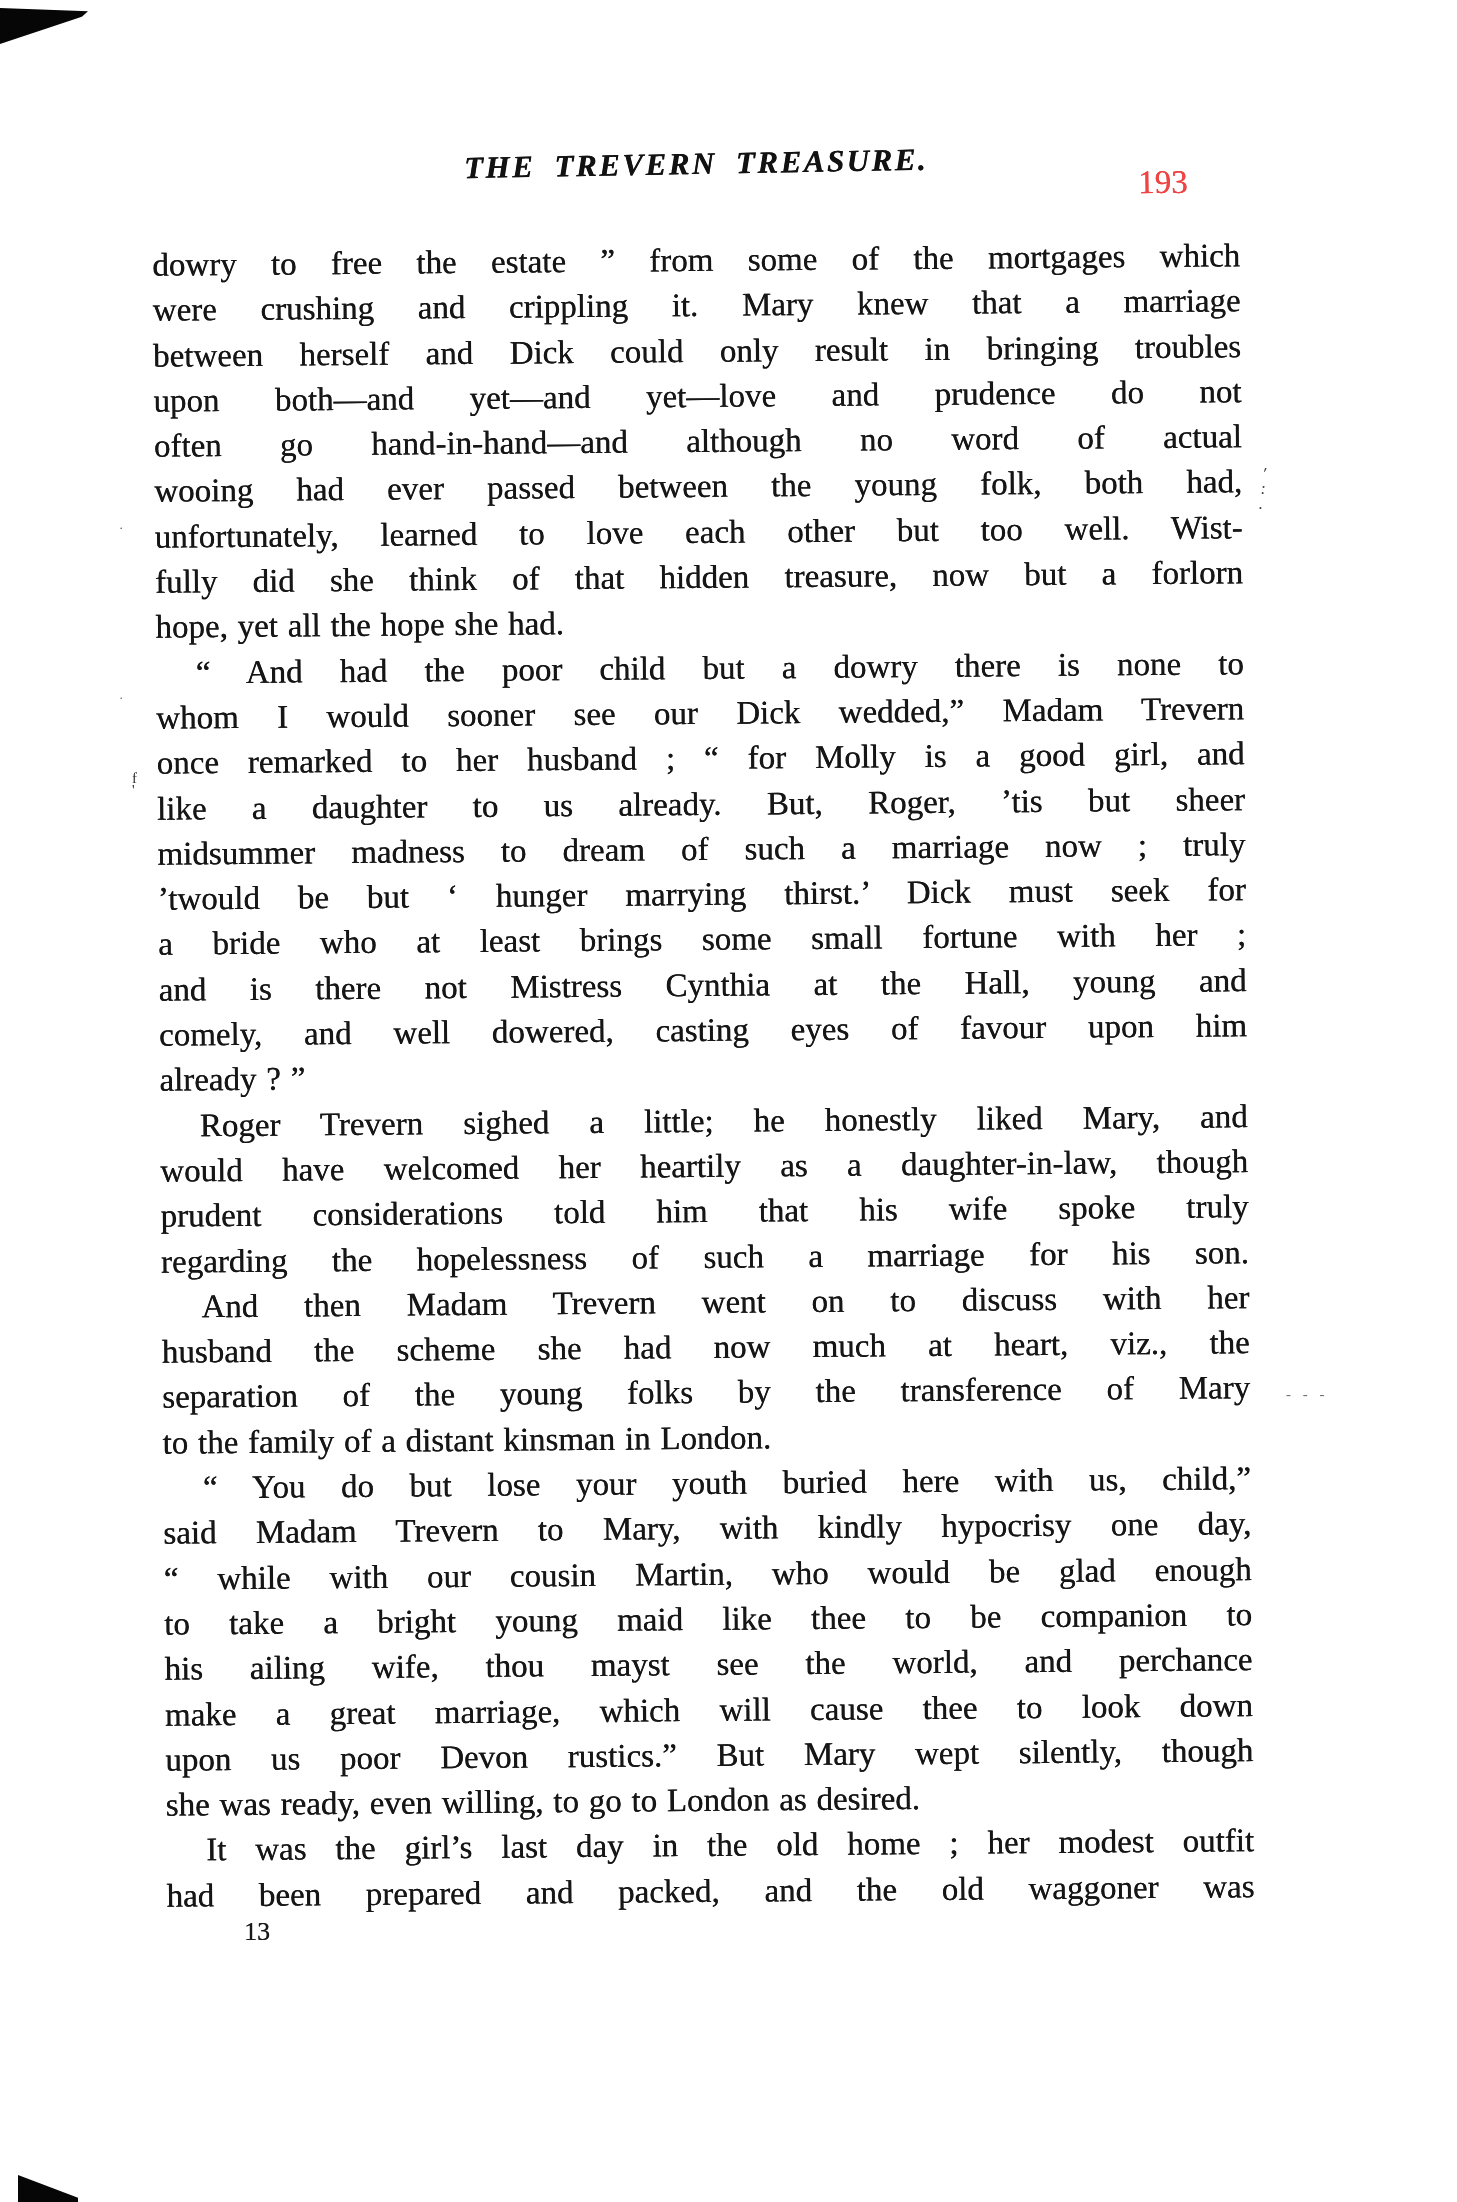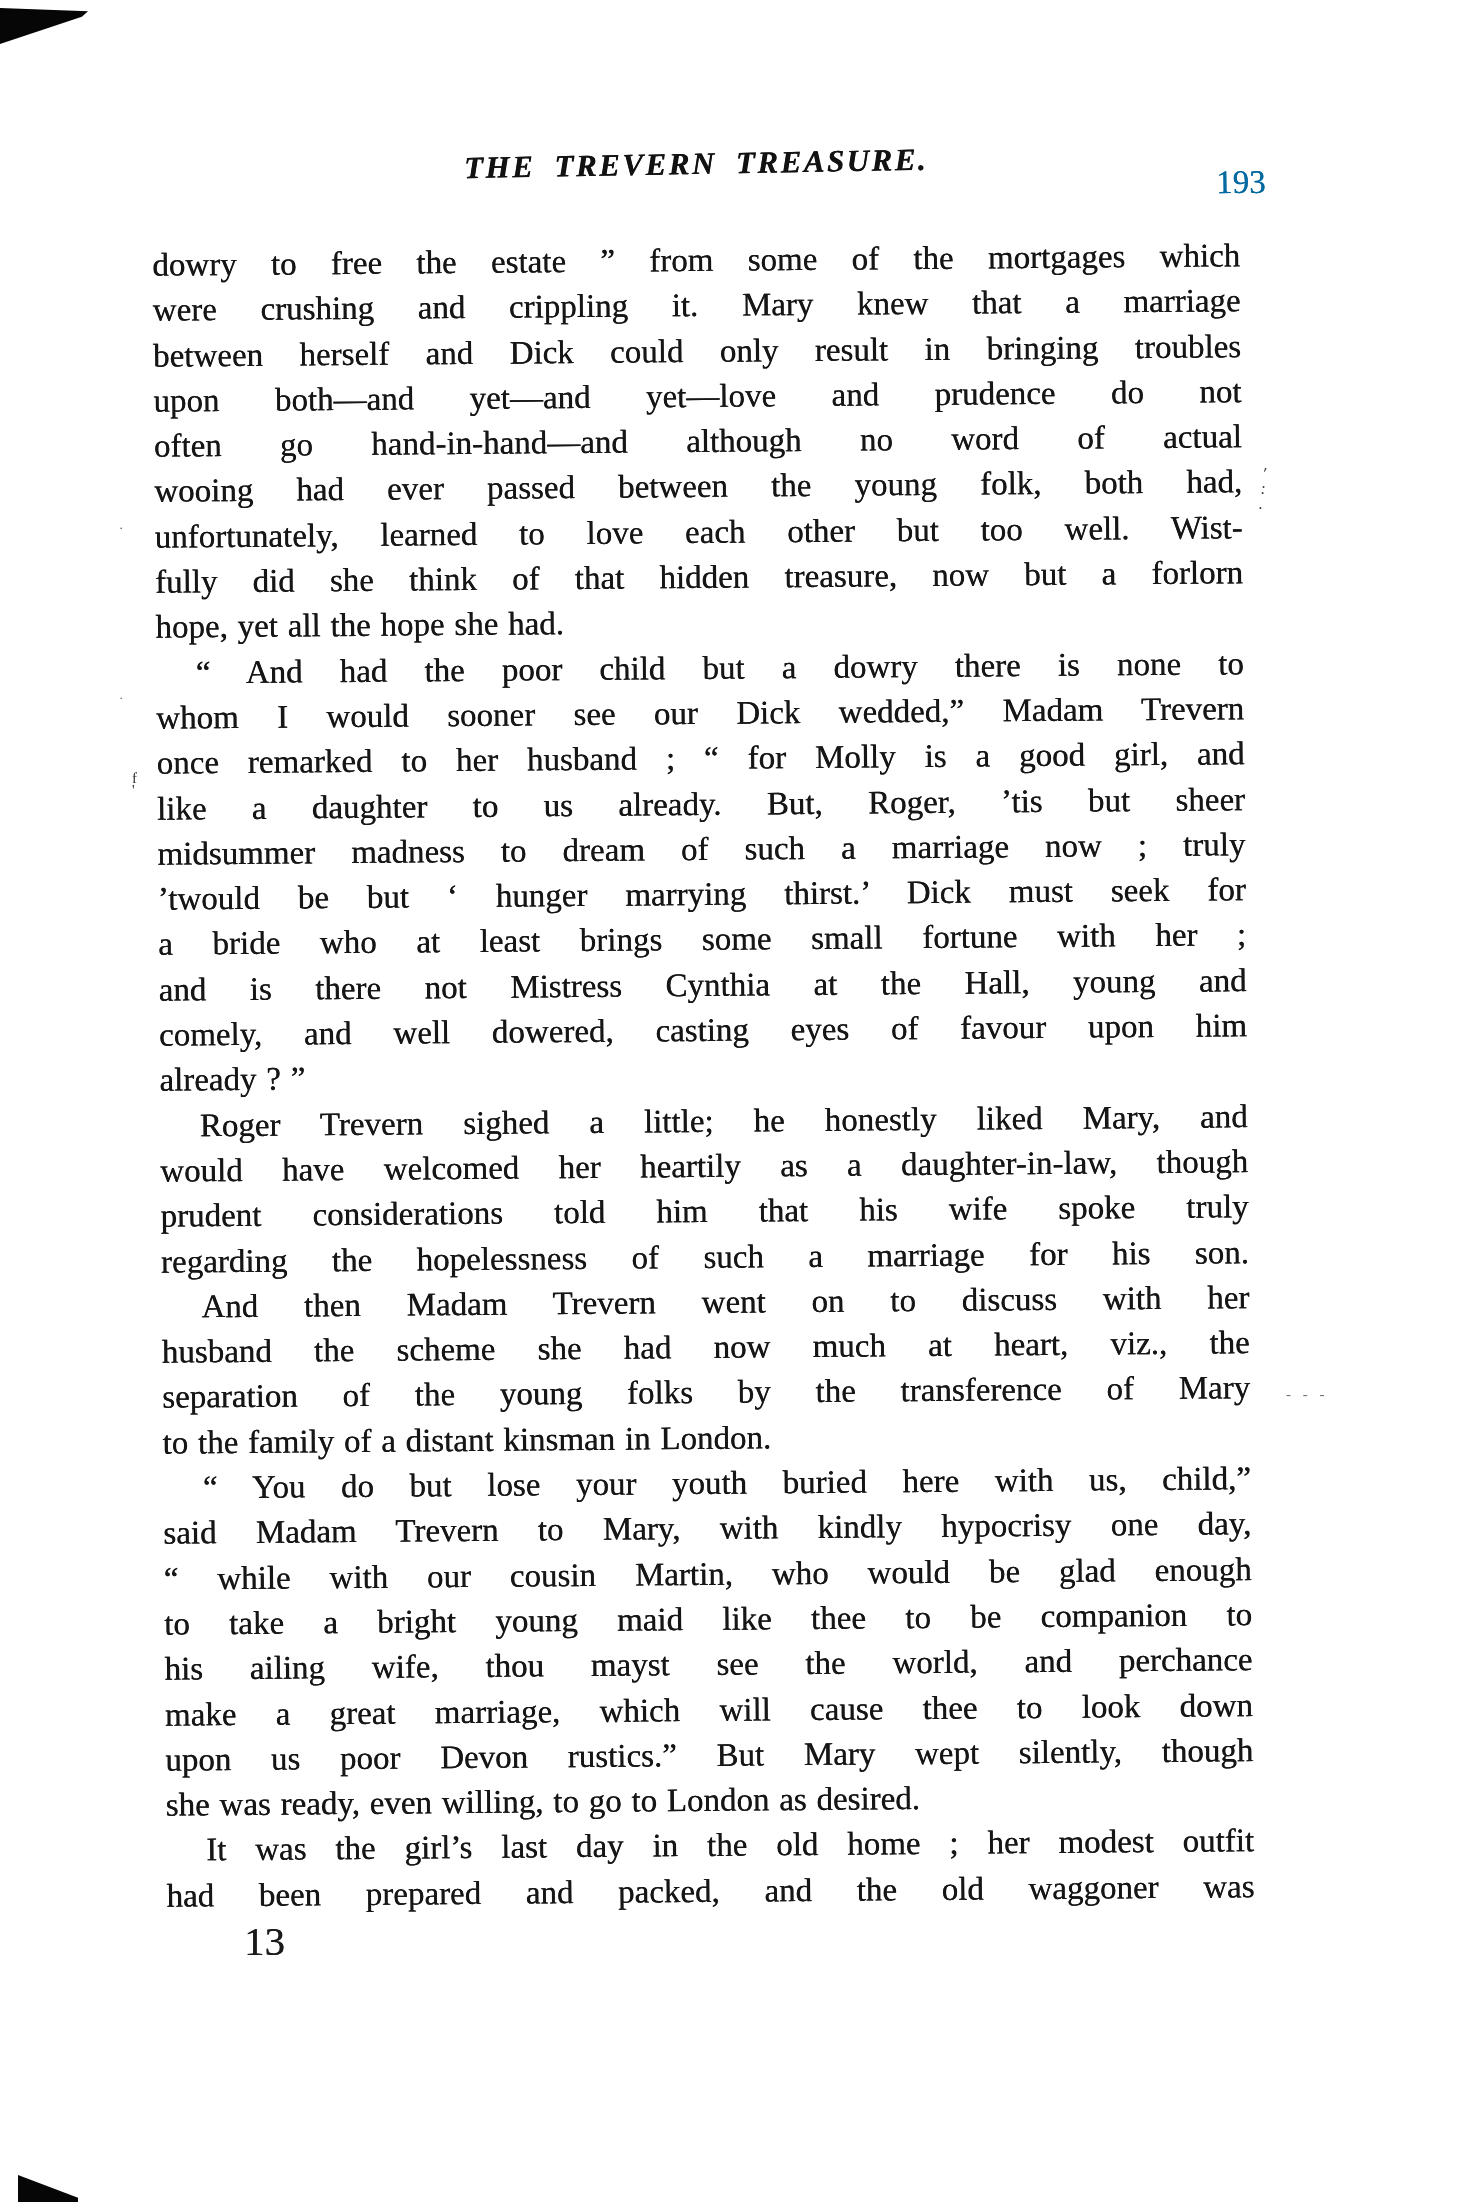--- a/index.html
+++ b/index.html
@@ -43,23 +43,23 @@
     font-weight: bold;
     font-size: 31px;
     letter-spacing: 2.5px;
     word-spacing: 9px;
     color: #121212;
     text-shadow: 0.4px 0 0 currentColor;
     white-space: nowrap;
   }
   .page-number {
     position: absolute;
-    left: 1216px; top: 164px;
+    left: 1138px; top: 164px;
     font-size: 33px;
-    color: #0369a1;
+    color: #ef4444;
     text-shadow: 0.4px 0 0 currentColor;
     font-feature-settings: "onum" 1;
     transform: rotate(-0.8deg);
   }
   
   .body-text {
     position: absolute;
     left: 152px; top: 238px; width: 1088px;
     font-size: 33px;
     line-height: 45.3px;
@@ -69,21 +69,21 @@
     transform: rotate(-0.5deg);
     transform-origin: 50% 0;
   }
   .line { text-align: justify; text-align-last: left; }
   .line.j { text-align-last: justify; }
   .line.first { text-indent: 40px; }
   
   .signature-mark {
     position: absolute;
     left: 244px; top: 1917px;
-    font-size: 41px;
+    font-size: 26px;
     color: #1a1a1a;
     text-shadow: 0.3px 0 0 currentColor;
   }
   
   .stray { position: absolute; white-space: pre-line; pointer-events: none; }
   .stray-right-curl {
     left: 1261px; top: 466px;
     font-size: 17px; line-height: 15px;
     color: #3a3a3a; transform: rotate(8deg);
   }

